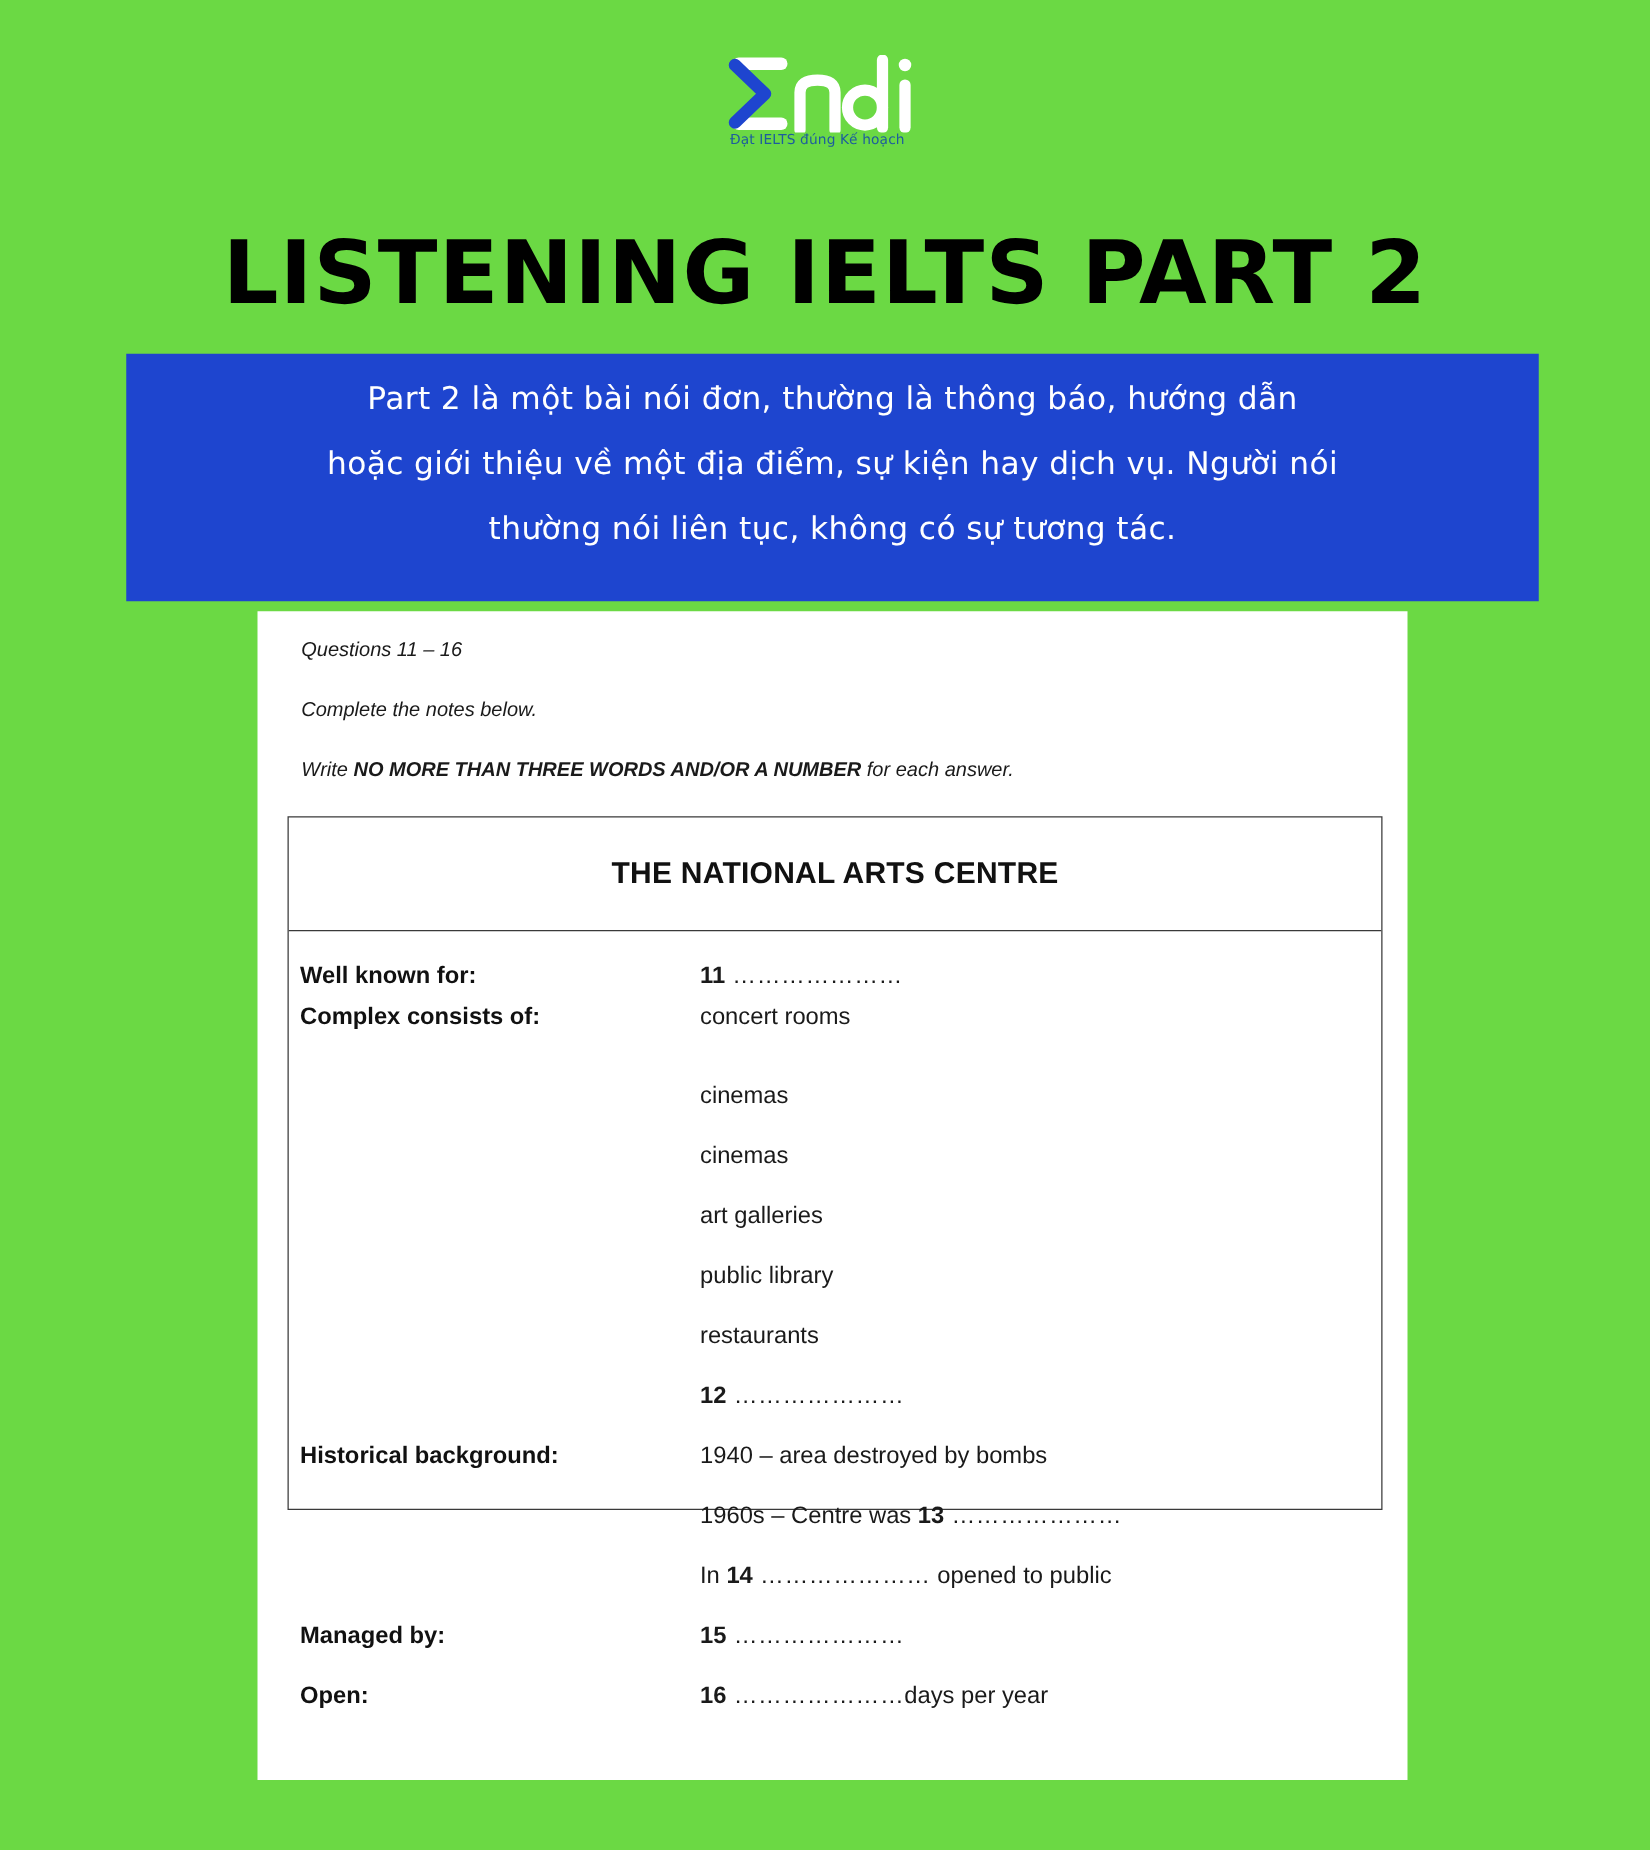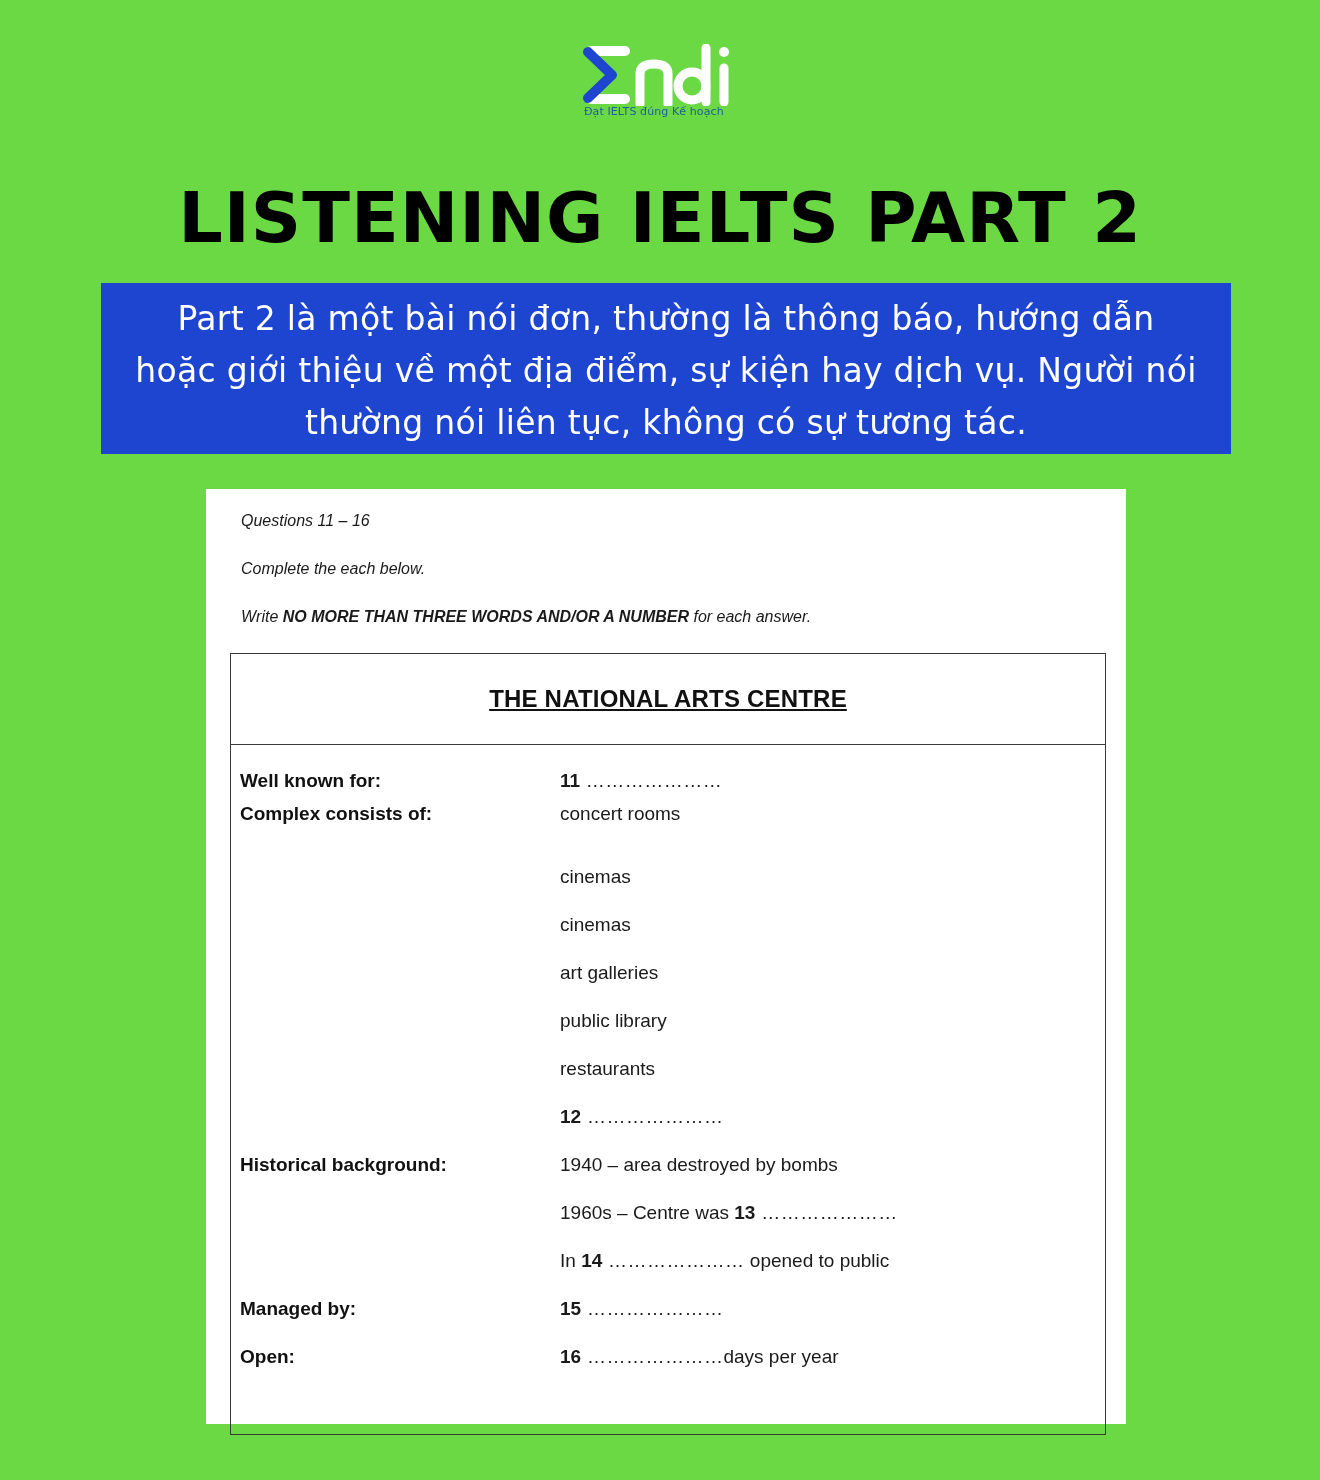--- a/index.html
+++ b/index.html
@@ -51,26 +51,26 @@
       letter-spacing: 1px;
       line-height: 84px;
     }
 
     
     .desc-box {
       position: absolute;
       left: 101px;
       top: 283px;
       width: 1130px;
-      height: 171px;
+      height: 198px;
       background: #1e45cf;
       color: #ffffff;
       text-align: center;
       font-family: "DejaVu Sans", sans-serif;
-      font-size: 33px;
+      font-size: 25px;
       line-height: 52px;
       padding-top: 10px;
       letter-spacing: 0.3px;
     }
 
     
     .card {
       position: absolute;
       left: 206px;
       top: 489px;
@@ -91,23 +91,22 @@
     .q-line b { font-weight: 700; margin-top: 24px; }
     .q-title { top: 23px; }
     .q-instr { top: 71px; }
     .q-write { top: 119px; }
 
     .notes-table {
       position: absolute;
       left: 24px;
       top: 164px;
       width: 876px;
-      height: 782px;
+      height: 555px;
       border: 1.5px solid #3a3a3a;
-      text-decoration: underline;
     }
     .notes-header {
       height: 91px;
       border-bottom: 1.5px solid #3a3a3a;
       display: flex;
       align-items: center;
       justify-content: center;
       font-size: 24px;
       font-weight: 700;
       color: #111;
@@ -166,21 +165,21 @@
 <h1 class="main-title">LISTENING IELTS PART 2</h1>
 
 <div class="desc-box">
   <div>Part 2 là một bài nói đơn, thường là thông báo, hướng dẫn</div>
   <div>hoặc giới thiệu về một địa điểm, sự kiện hay dịch vụ. Người nói</div>
   <div>thường nói liên tục, không có sự tương tác.</div>
 </div>
 
 <div class="card">
   <div class="q-line q-title">Questions 11 – 16</div>
-  <div class="q-line q-instr">Complete the each below.</div>
+  <div class="q-line q-instr">Complete the notes below.</div>
   <div class="q-line q-write"><span>Write </span><b>NO MORE THAN THREE WORDS AND/OR A NUMBER</b><span> for each answer.</span></div>
 
   <div class="notes-table">
     <div class="notes-header">THE NATIONAL ARTS CENTRE</div>
     <div class="notes-body">
 
       <div class="row" style="top:21px">
         <span class="row-label">Well known for:</span>
         <span class="row-value"><span></span><b>11</b><span class="dots"> …………………</span><span></span></span>
       </div>

